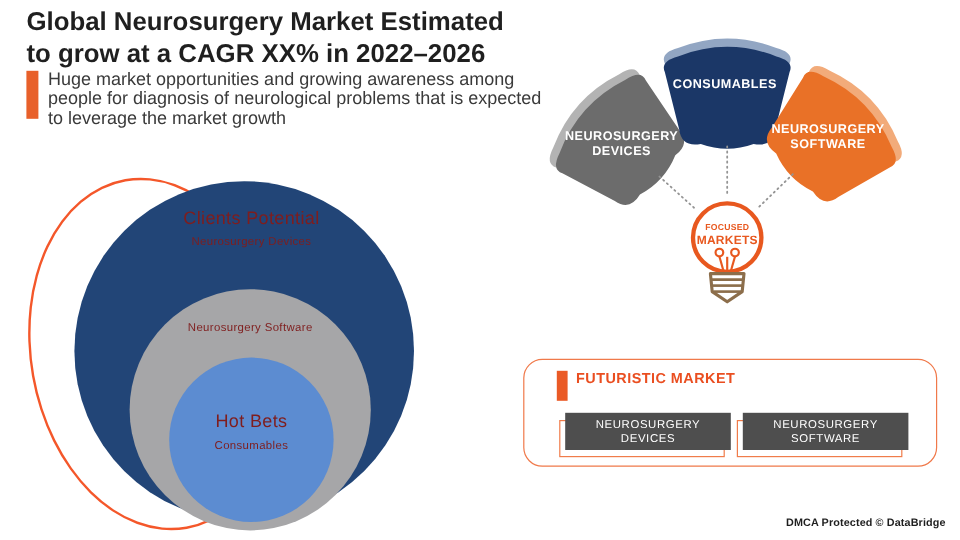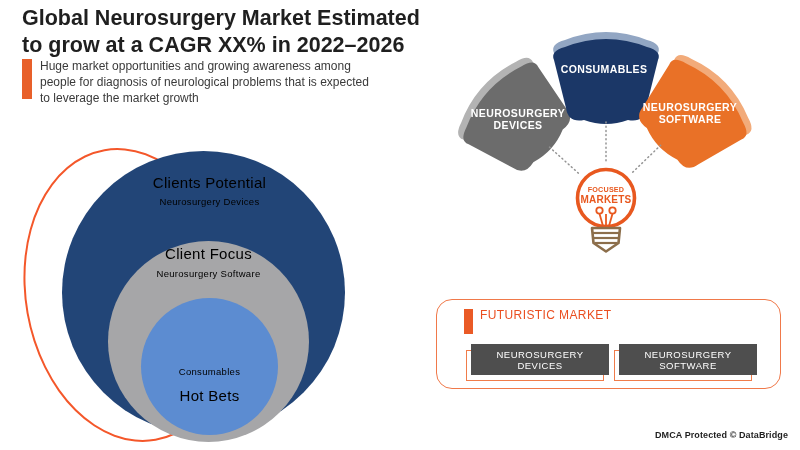--- a/index.html
+++ b/index.html
@@ -10,54 +10,54 @@
   }
   
   .title{
     position:absolute;left:22px;top:5px;width:460px;
     font-size:21.5px;line-height:27px;font-weight:700;color:#1f1f1f;
     white-space:pre-line;letter-spacing:0px;
   }
   .subtitle-row{position:absolute;left:22px;top:59px;display:flex;align-items:flex-start;}
   .subtitle-bar{width:10px;height:40px;background:#e8602a;flex:0 0 auto;}
   .subtitle-text{
-    margin-left:8px;font-size:12px;line-height:15.8px;color:#3a3a3a;
+    margin-left:8px;font-size:15px;line-height:15.8px;color:#3a3a3a;
     white-space:pre-line;
   }
   
   .orange-ellipse{
     position:absolute;left:25px;top:147px;width:210px;height:296px;
     border:2px solid #f4572a;border-radius:50%;transform:rotate(-10deg);
   }
   .circle{position:absolute;border-radius:50%;}
   .circle-outer{left:62px;top:151px;width:283px;height:283px;background:#224577;}
   .circle-middle{left:108px;top:241px;width:201px;height:201px;background:#a6a6a8;}
   .circle-inner{left:141px;top:298px;width:137px;height:137px;background:#5c8cd1;}
-  .ring-label{position:absolute;color:#000000;text-align:center;font-weight:500;}
+  .ring-label{position:absolute;color:#7f1d1d;text-align:center;font-weight:500;}
   .ring-title{font-size:15px;letter-spacing:0.3px;}
   .ring-sub{font-size:9.5px;letter-spacing:0.3px;font-weight:400;}
   .lbl-outer-t{left:68px;top:174px;width:283px;}
   .lbl-outer-s{left:68px;top:196px;width:283px;}
   .lbl-mid-t{left:108px;top:245px;width:201px;}
   .lbl-mid-s{left:108px;top:268px;width:201px;}
-  .lbl-in-t{left:141px;top:343px;width:137px;margin-top:44px;}
+  .lbl-in-t{left:141px;top:343px;width:137px;}
   .lbl-in-s{left:141px;top:366px;width:137px;}
   
   .fan-svg{position:absolute;left:440px;top:20px;}
   .fan-svg text{font-family:"Liberation Sans",sans-serif;}
   .petal-label{fill:#ffffff;font-size:10.5px;font-weight:700;letter-spacing:0.4px;}
   .bulb-word1{fill:#e8581f;font-size:7.2px;font-weight:700;letter-spacing:0.2px;}
   .bulb-word2{fill:#e8581f;font-size:10px;font-weight:700;letter-spacing:0.2px;}
   
   .opps{
     position:absolute;left:436px;top:299px;width:345px;height:90px;
     border:1.6px solid #f0794a;border-radius:16px;background:#fff;
   }
   .opps-bar{position:absolute;left:27px;top:9px;width:9px;height:25px;background:#ea5a26;}
-  .opps-h1{position:absolute;left:43px;top:8px;font-size:12px;font-weight:400;color:#ea4e20;letter-spacing:0.4px;}
+  .opps-h1{position:absolute;left:43px;top:8px;font-size:12px;font-weight:700;color:#ea4e20;letter-spacing:0.4px;}
   .opps-h2{position:absolute;left:43px;top:19px;font-size:15px;font-weight:400;color:#ed6f3f;letter-spacing:0.5px;margin-top:29px;}
   .opp-btn{
     position:absolute;height:31px;background:#4e4e4e;color:#fff;
     display:flex;align-items:center;justify-content:center;
     font-size:9.5px;font-weight:500;letter-spacing:0.5px;z-index:2;
     border:none;cursor:pointer;font-family:"Liberation Sans",sans-serif;
   }
   .opp-btn-1{left:34px;top:44px;width:138px;}
   .opp-btn-2{left:182px;top:44px;width:138px;}
   .opp-ghost{position:absolute;height:31px;border:1.5px solid #f07c4a;z-index:1;background:transparent;}
@@ -79,21 +79,20 @@
 people for diagnosis of neurological problems that is expected
 to leverage the market growth</div>
   </div>
 
   <div class="orange-ellipse"></div>
   <div class="circle circle-outer"></div>
   <div class="circle circle-middle"></div>
   <div class="circle circle-inner"></div>
   <div class="ring-label ring-title lbl-outer-t">Clients Potential</div>
   <div class="ring-label ring-sub lbl-outer-s">Neurosurgery Devices</div>
-  <div class="ring-label ring-title lbl-mid-t">Client Focus</div>
   <div class="ring-label ring-sub lbl-mid-s">Neurosurgery Software</div>
   <div class="ring-label ring-title lbl-in-t">Hot Bets</div>
   <div class="ring-label ring-sub lbl-in-s">Consumables</div>
 
   <svg class="fan-svg" width="350" height="270" viewBox="0 0 350 270">
     <defs>
       <path id="petal" d="M -40,-90 L -52,-138 Q -56,-147 -41,-151 Q 0,-167 41,-151 Q 56,-147 52,-138 L 40,-90 Q 38,-75 22,-78 Q 0,-70 -22,-78 Q -38,-75 -40,-90 Z"></path>
     </defs>
 
     <g transform="translate(166,178)">

